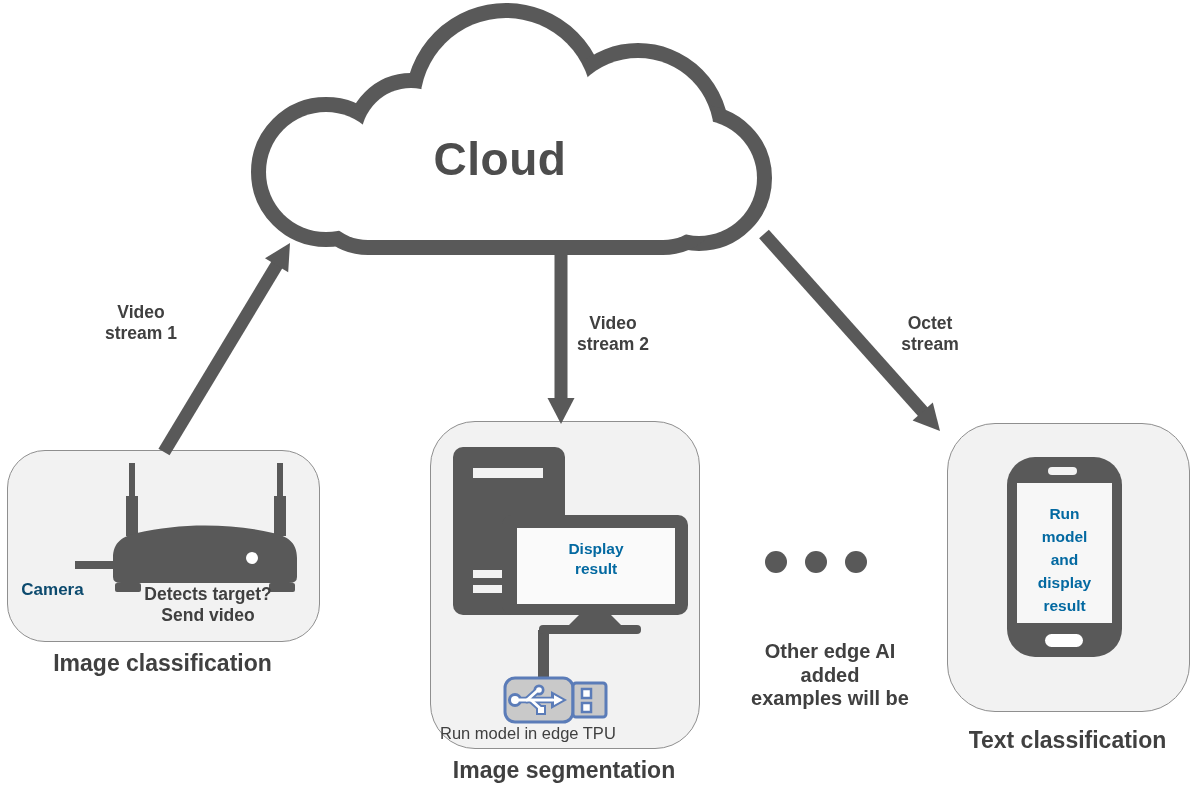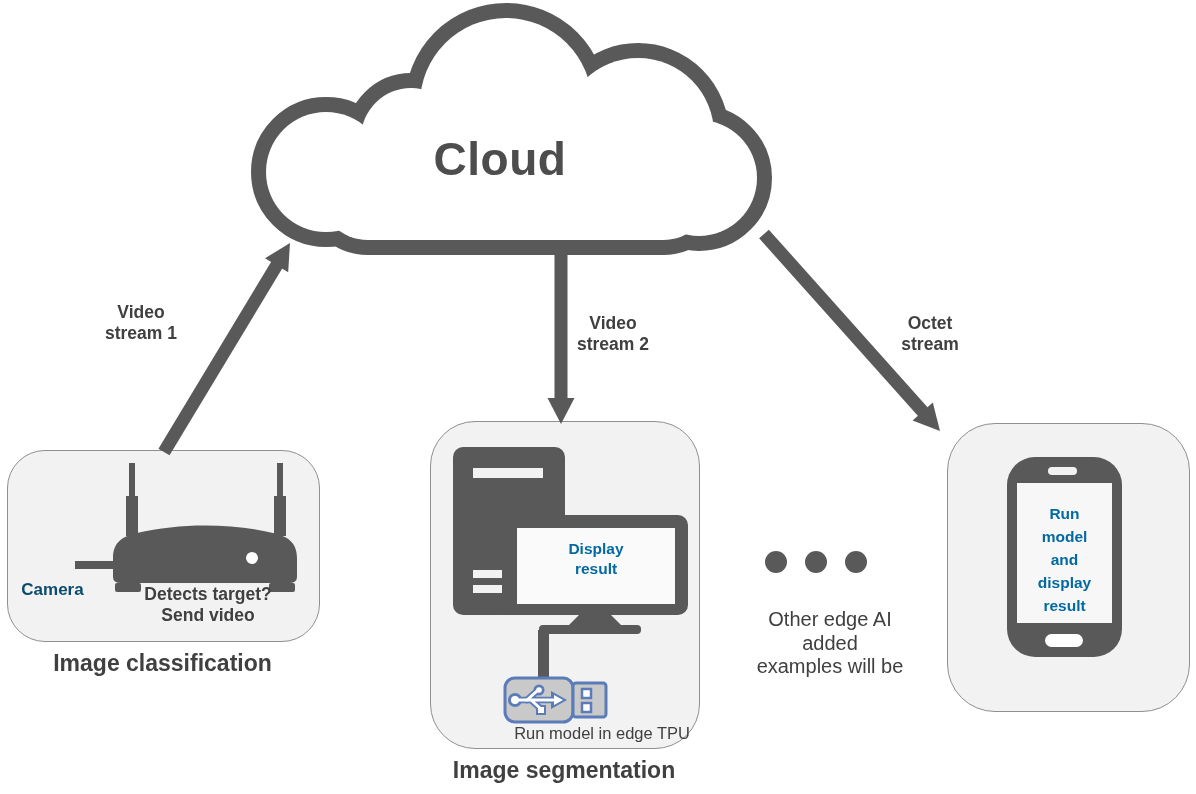--- a/index.html
+++ b/index.html
@@ -30,26 +30,26 @@
   }
   .camera-label {
     position:absolute; text-align:center; font-weight:bold; font-size:17px;
     color:#0c4a6e;
   }
   .screen-text {
     position:absolute; text-align:center; font-weight:bold; font-size:15.5px;
     color:#0369a1;
   }
   .usb-label {
-    position:absolute; text-align:right; font-weight:normal; font-size:16.5px;
+    position:absolute; text-align:left; font-weight:normal; font-size:16.5px;
     color:#404040;
   }
   .note-text {
-    position:absolute; text-align:center; font-weight:normal; font-size:20px;
-    line-height:23.5px; color:#404040;
+    position:absolute; text-align:center; font-weight:bold; font-size:20px;
+    line-height:23.5px; color:#404040;margin-top:32px;
   }
   .dots { position:absolute; display:flex; gap:18px; }
   .dots span { width:22px; height:22px; border-radius:50%; background:#595959; }
 </style>
 </head>
 <body>
 
 <div class="canvas">
 
   <svg class="abs" style="left:243px; top:0;" width="540" height="260" viewBox="0 0 540 260">
@@ -192,14 +192,15 @@
     <rect x="10" y="26" width="95" height="140" fill="#f7f7f7"></rect>
     <rect x="38" y="177" width="38" height="13" rx="6.5" fill="#ffffff"></rect>
   </svg>
   <div class="screen-text" style="left:1017px; top:502px; width:95px; line-height:23px;">
     <div>Run</div>
     <div>model</div>
     <div>and</div>
     <div>display</div>
     <div>result</div>
   </div>
+  <div class="caption" style="left:947px; top:727px; width:241px;">Text classification</div>
 
 </div>
 
 </body></html>

